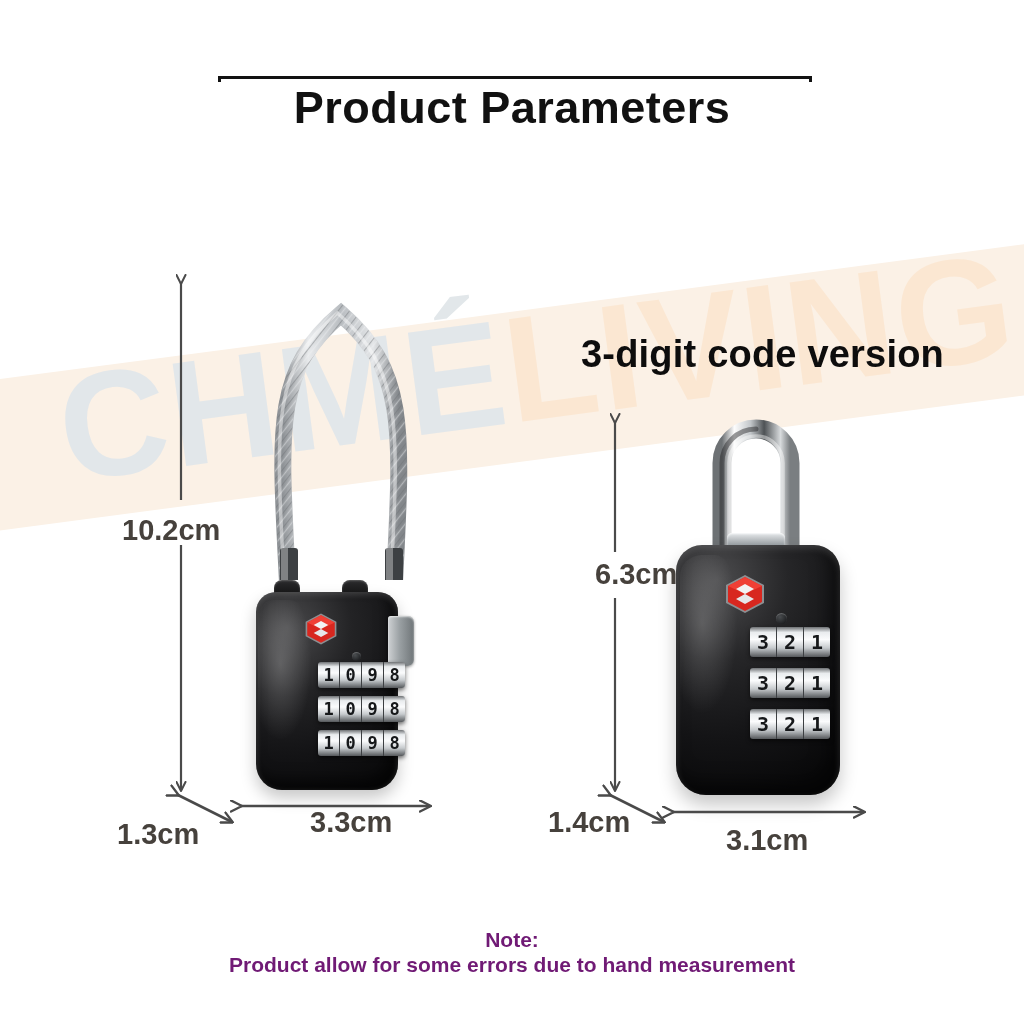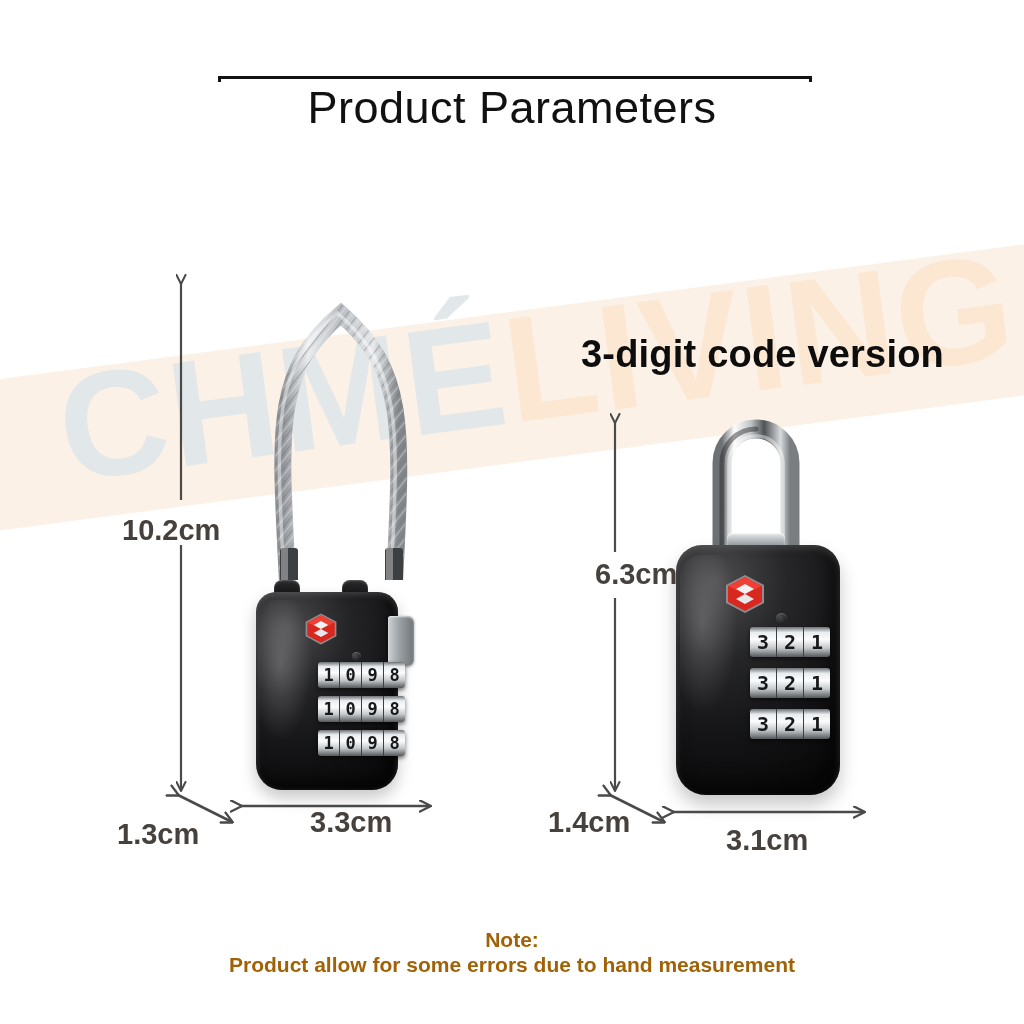--- a/index.html
+++ b/index.html
@@ -28,21 +28,21 @@
   .wm-b{color:#fbe7d2;}
 
   
   .title-box{
     position:absolute;left:218px;top:76px;width:594px;height:38px;
     border:3px solid #121212;border-top-width:3px;box-sizing:border-box;
     background:transparent;
   }
   .title-text{
     position:absolute;left:0;top:82px;width:1024px;text-align:center;
-    font-size:45px;font-weight:normal;color:#111111;letter-spacing:.5px;
+    font-size:45px;font-weight:bold;color:#111111;letter-spacing:.5px;
     background:#ffffff;
   }
   .title-text span{background:#ffffff;padding:0 16px;}
 
   
   .sec-head{position:absolute;font-weight:bold;color:#0d0d0d;letter-spacing:.2px;}
   #head-left{left:224px;top:200px;font-size:29px;}
   #head-right{left:581px;top:333px;font-size:38px;}
 
   
@@ -53,21 +53,21 @@
   #dim-height-right{left:567px;top:558px;margin-left:28px;}
   #dim-depth-right{left:548px;top:806px;}
   #dim-width-right{left:726px;top:824px;}
 
   
   .arrows{position:absolute;inset:0;pointer-events:none;}
 
   
   .note{
     position:absolute;left:0;width:1024px;text-align:center;
-    color:#a16207;font-weight:bold;font-size:21px;line-height:1.45;
+    color:#701a75;font-weight:bold;font-size:21px;line-height:1.45;
   }
   #note-1{top:925px;}
   #note-2{top:950px;}
 
   
   .prod{position:absolute;}
 
   
   #wired-lock{left:236px;top:280px;width:210px;height:510px;}
 

